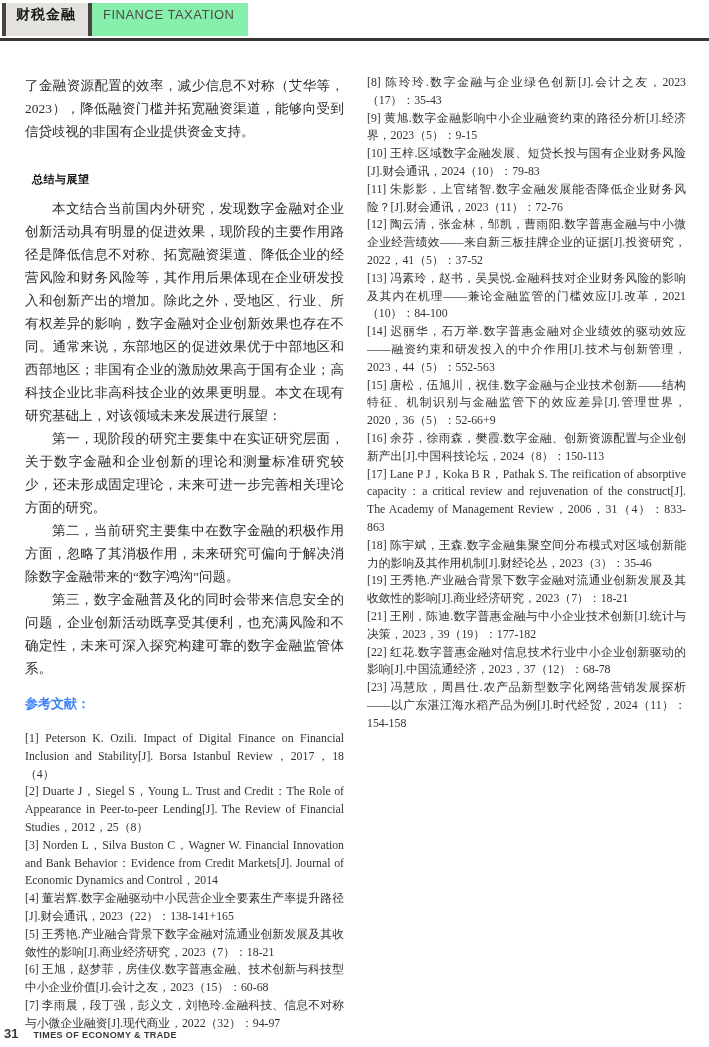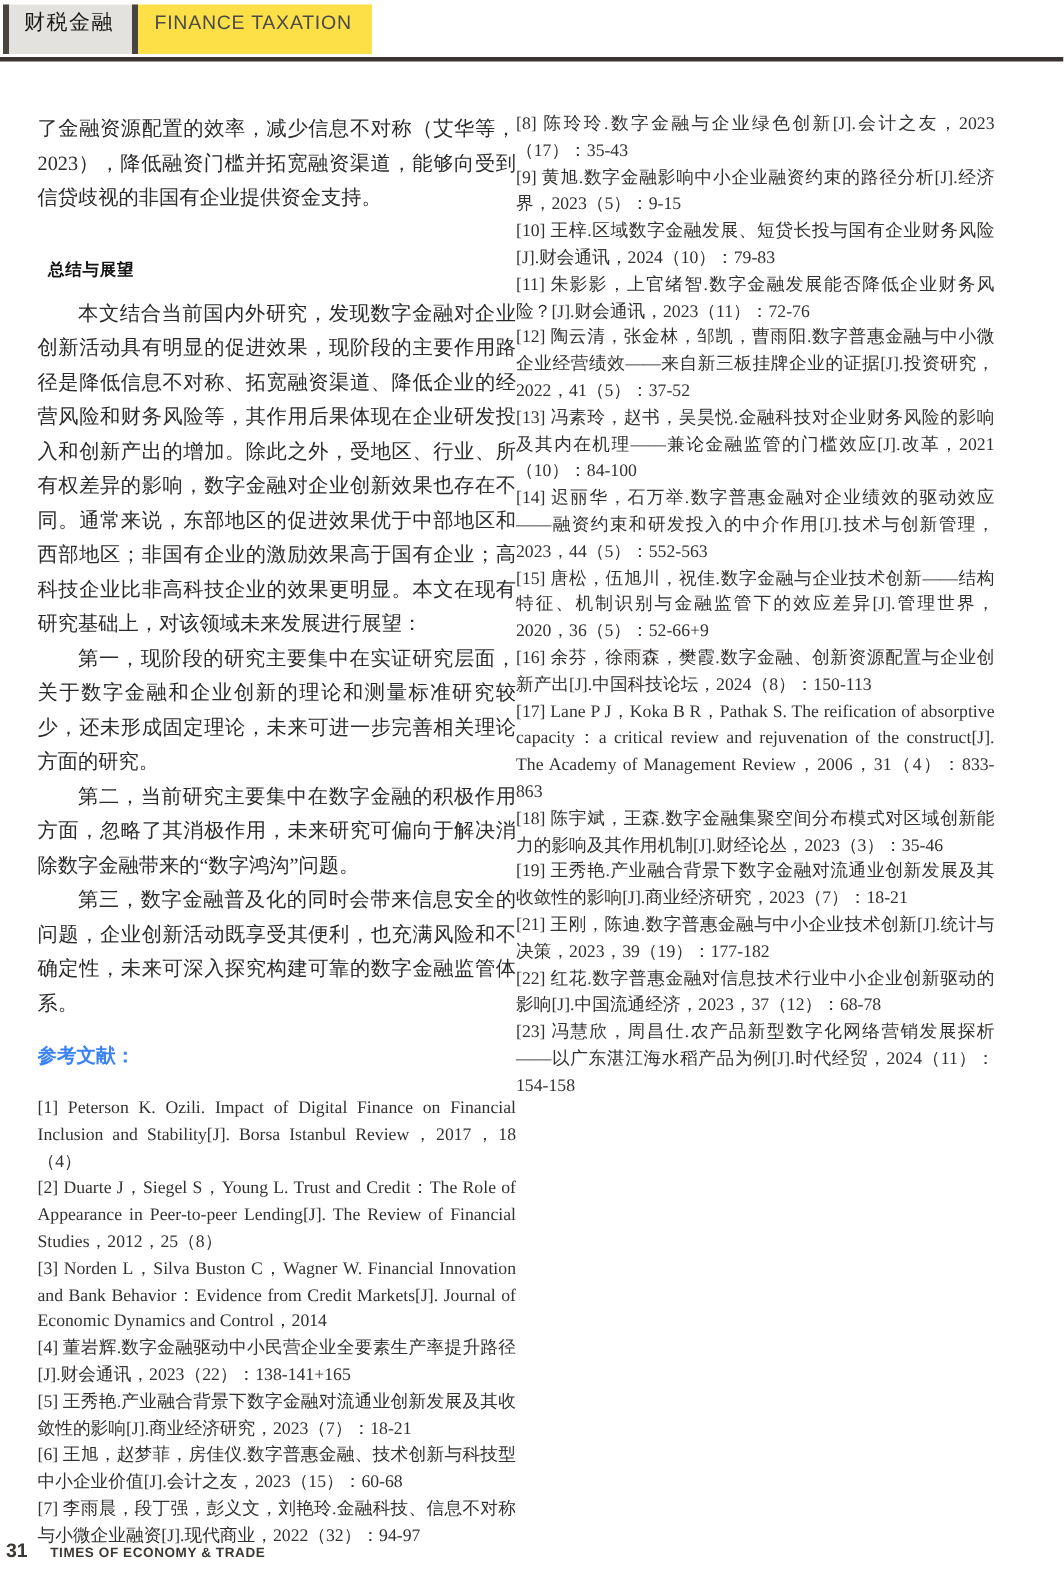--- a/index.html
+++ b/index.html
@@ -11,32 +11,32 @@
     font-family:"Liberation Serif","DejaVu Serif",serif;
     color:#2b2b2b;
     -webkit-font-smoothing:antialiased;
   }
   
   .header{display:flex;align-items:stretch;margin:3px 0 0 2px;}
   .hbox{display:flex;align-items:center;}
   .hbox-cn{
     background:#e3e2df;border-left:4px solid #4a4441;
     font-family:"Liberation Sans","DejaVu Sans",sans-serif;
-    font-weight:normal;font-size:14px;color:#1c1a18;
+    font-weight:bold;font-size:14px;color:#1c1a18;
     padding:3px 12px 12px 10px;letter-spacing:1px;
   }
   .hbox-en{
-    background:#fde047;border-left:4px solid #4a4441;
+    background:#86efac;border-left:4px solid #4a4441;
     font-family:"Liberation Sans","DejaVu Sans",sans-serif;
     font-size:13px;color:#4c4a48;
     padding:3px 13px 14px 11px;letter-spacing:0.5px;
   }
   .header-rule{height:3px;background:#3a3532;margin-top:2px;}
   
-  .main{display:flex;padding:33px 23px 0 25px;}
+  .main{display:flex;gap:23px;padding:33px 23px 0 25px;}
   .col{width:319px;flex:none;}
   .para{
     font-size:13.5px;line-height:23px;margin:0;
     text-align:justify;
   }
   .indent{text-indent:2em;}
   .section-heading{
     font-family:"Liberation Sans","DejaVu Sans",sans-serif;
     font-weight:bold;font-size:11px;color:#121212;
     margin:29px 0 10px 0;padding-left:7px;letter-spacing:0.5px;

